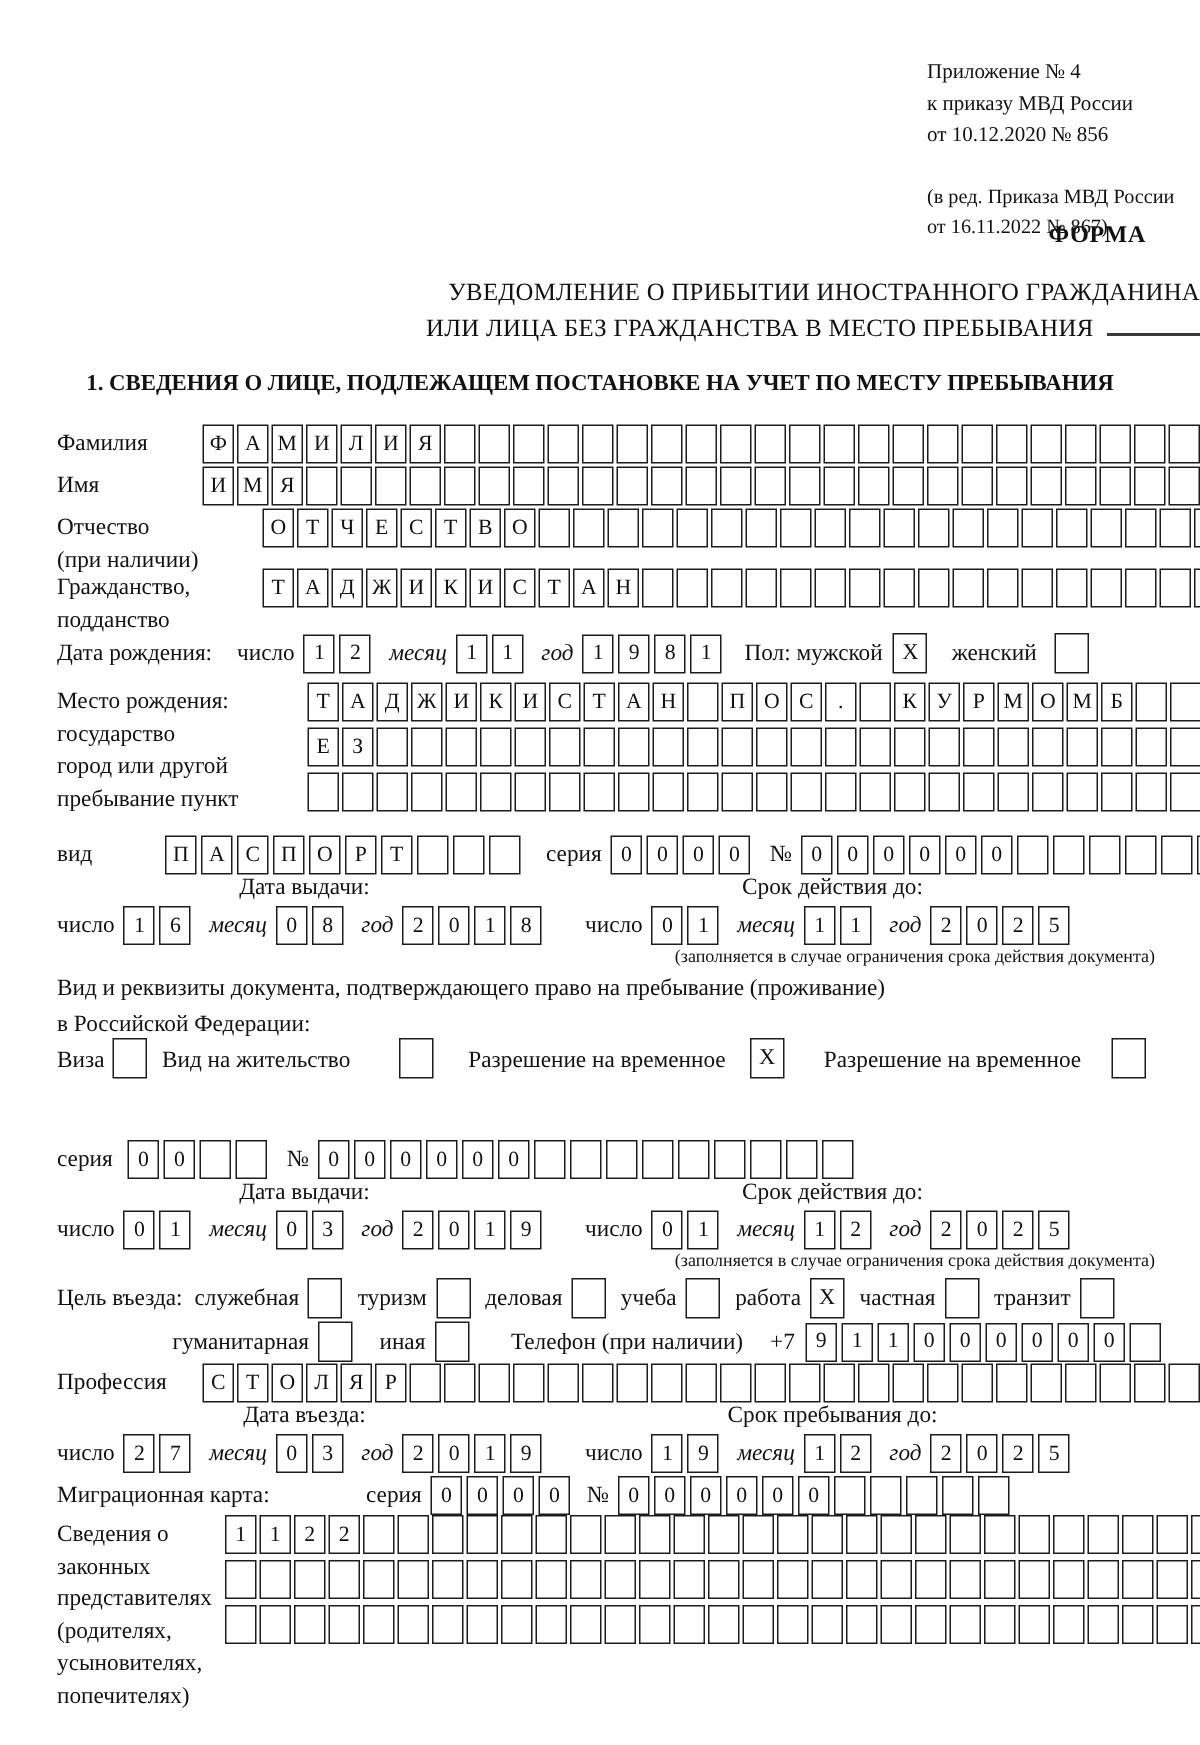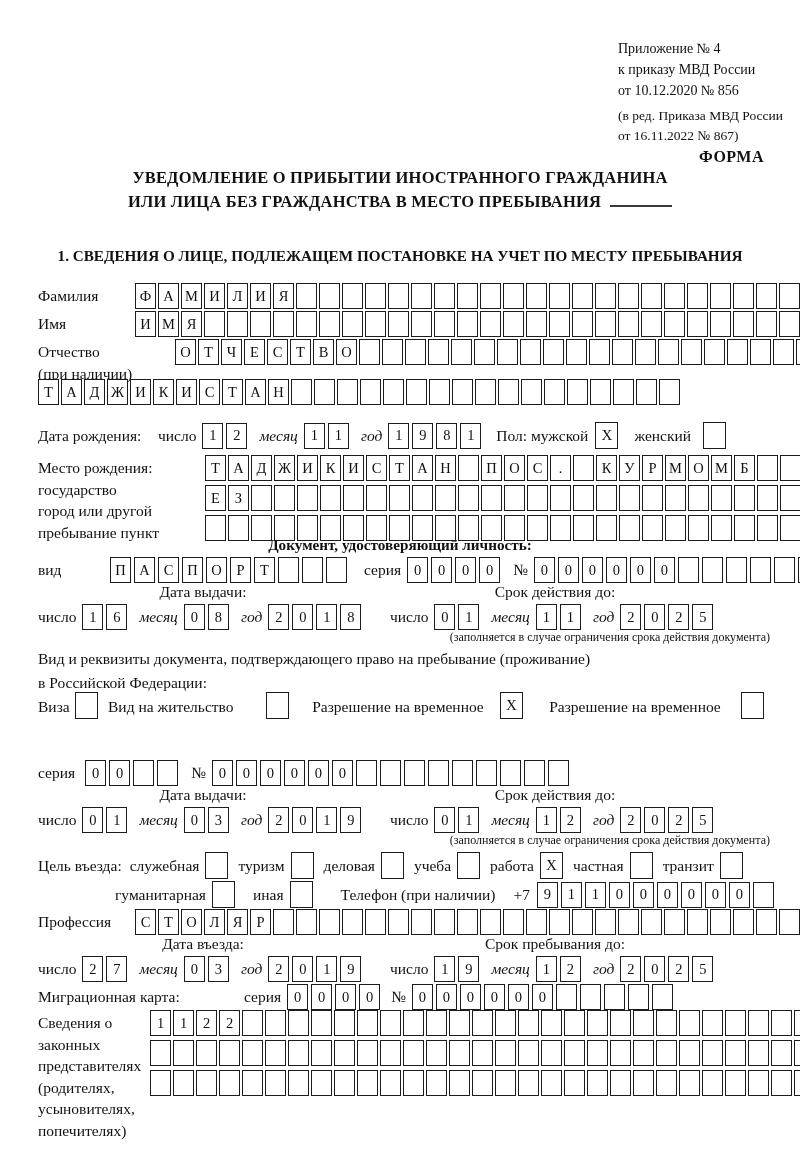--- a/index.html
+++ b/index.html
@@ -1,25 +1,25 @@
 <!DOCTYPE html>
 <html><head>
 <meta charset="utf-8">
 <style>
   html,body{margin:0;padding:0;background:#fff;}
   .page{position:relative;width:800px;height:1163px;background:#fff;overflow:hidden;
         font-family:"Liberation Serif","DejaVu Serif",serif;color:#111;}
 
   
   .annex{position:absolute;top:38px;left:618px;font-size:14px;line-height:21px;}
-  .annex .ed{margin-top:5px;font-size:13.5px;line-height:20px;}
+  .annex .ed{margin-top:20px;font-size:13.5px;line-height:20px;}
   .forma{position:absolute;top:148px;right:36px;font-weight:700;font-size:16px;letter-spacing:.5px;}
 
-  .title{position:absolute;top:166px;left:0;width:100%;text-align:center;
-         font-weight:700;font-size:16.5px;line-height:24px;letter-spacing:.2px;}
+  .title{position:absolute;top:183px;left:0;width:100%;text-align:right;
+         font-weight:400;font-size:16.5px;line-height:24px;letter-spacing:.2px;}
   .title .uline{display:inline-block;width:62px;border-bottom:2.5px solid #3a3a3a;height:14px;margin-left:9px;}
   .sec1{position:absolute;top:247px;left:0;width:100%;text-align:center;font-weight:700;font-size:15.2px;}
 
   
   .frow{position:absolute;left:38px;display:flex;align-items:flex-start;}
   .lblcol{flex:none;font-size:15.5px;line-height:21.5px;padding-top:2px;}
   .ilbl{flex:none;font-size:15.5px;padding-top:3px;}
   .cells{display:flex;flex:none;}
   .cellsblock .cells{margin-bottom:4px;}
   .cell{flex:none;width:19px;height:24px;border:1.5px solid #1c1c1c;margin-right:2px;
@@ -175,20 +175,24 @@
         <span class="cell"></span>
         <span class="cell"></span>
         <span class="cell"></span>
         <span class="cell"></span>
         <span class="cell"></span>
         <span class="cell"></span>
       </div>
   </div>
 
   <div class="frow" style="top:379px">
+    <div class="lblcol" style="width:137px">
+      <div>Гражданство,</div>
+      <div>подданство</div>
+    </div>
     <div class="cells">
         <span class="cell">Т</span>
         <span class="cell">А</span>
         <span class="cell">Д</span>
         <span class="cell">Ж</span>
         <span class="cell">И</span>
         <span class="cell">К</span>
         <span class="cell">И</span>
         <span class="cell">С</span>
         <span class="cell">Т</span>
@@ -327,21 +331,20 @@
           <span class="cell"></span>
           <span class="cell"></span>
           <span class="cell"></span>
           <span class="cell"></span>
           <span class="cell"></span>
           <span class="cell"></span>
         </div>
     </div>
   </div>
 
-  <div class="center-head" style="top:536px">Документ, удостоверяющий личность:</div>
 
   <div class="frow" style="top:557px;align-items:center">
     <span class="ilbl" style="padding-top:0;width:72px">вид</span>
     <span class="cells sp">
         <span class="cell">П</span>
         <span class="cell">А</span>
         <span class="cell">С</span>
         <span class="cell">П</span>
         <span class="cell">О</span>
         <span class="cell">Р</span>

